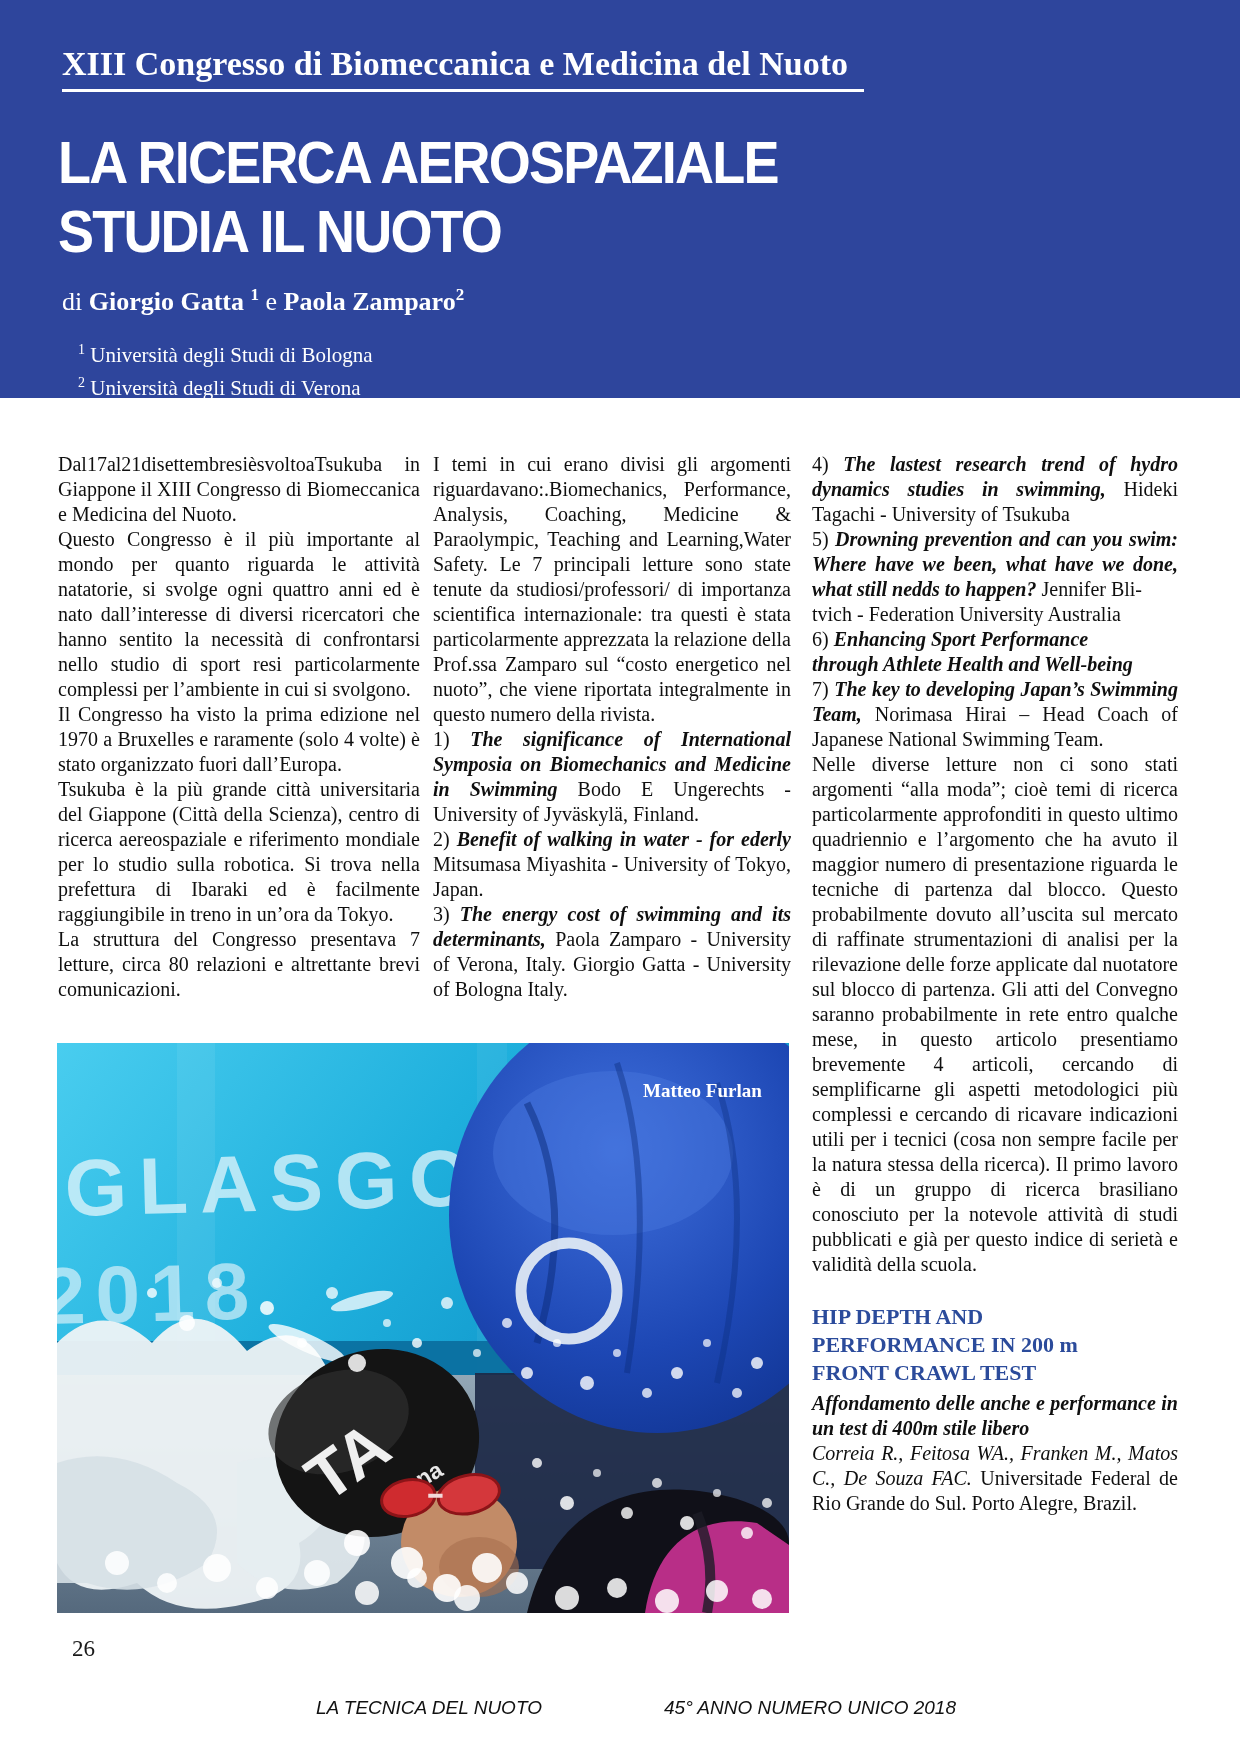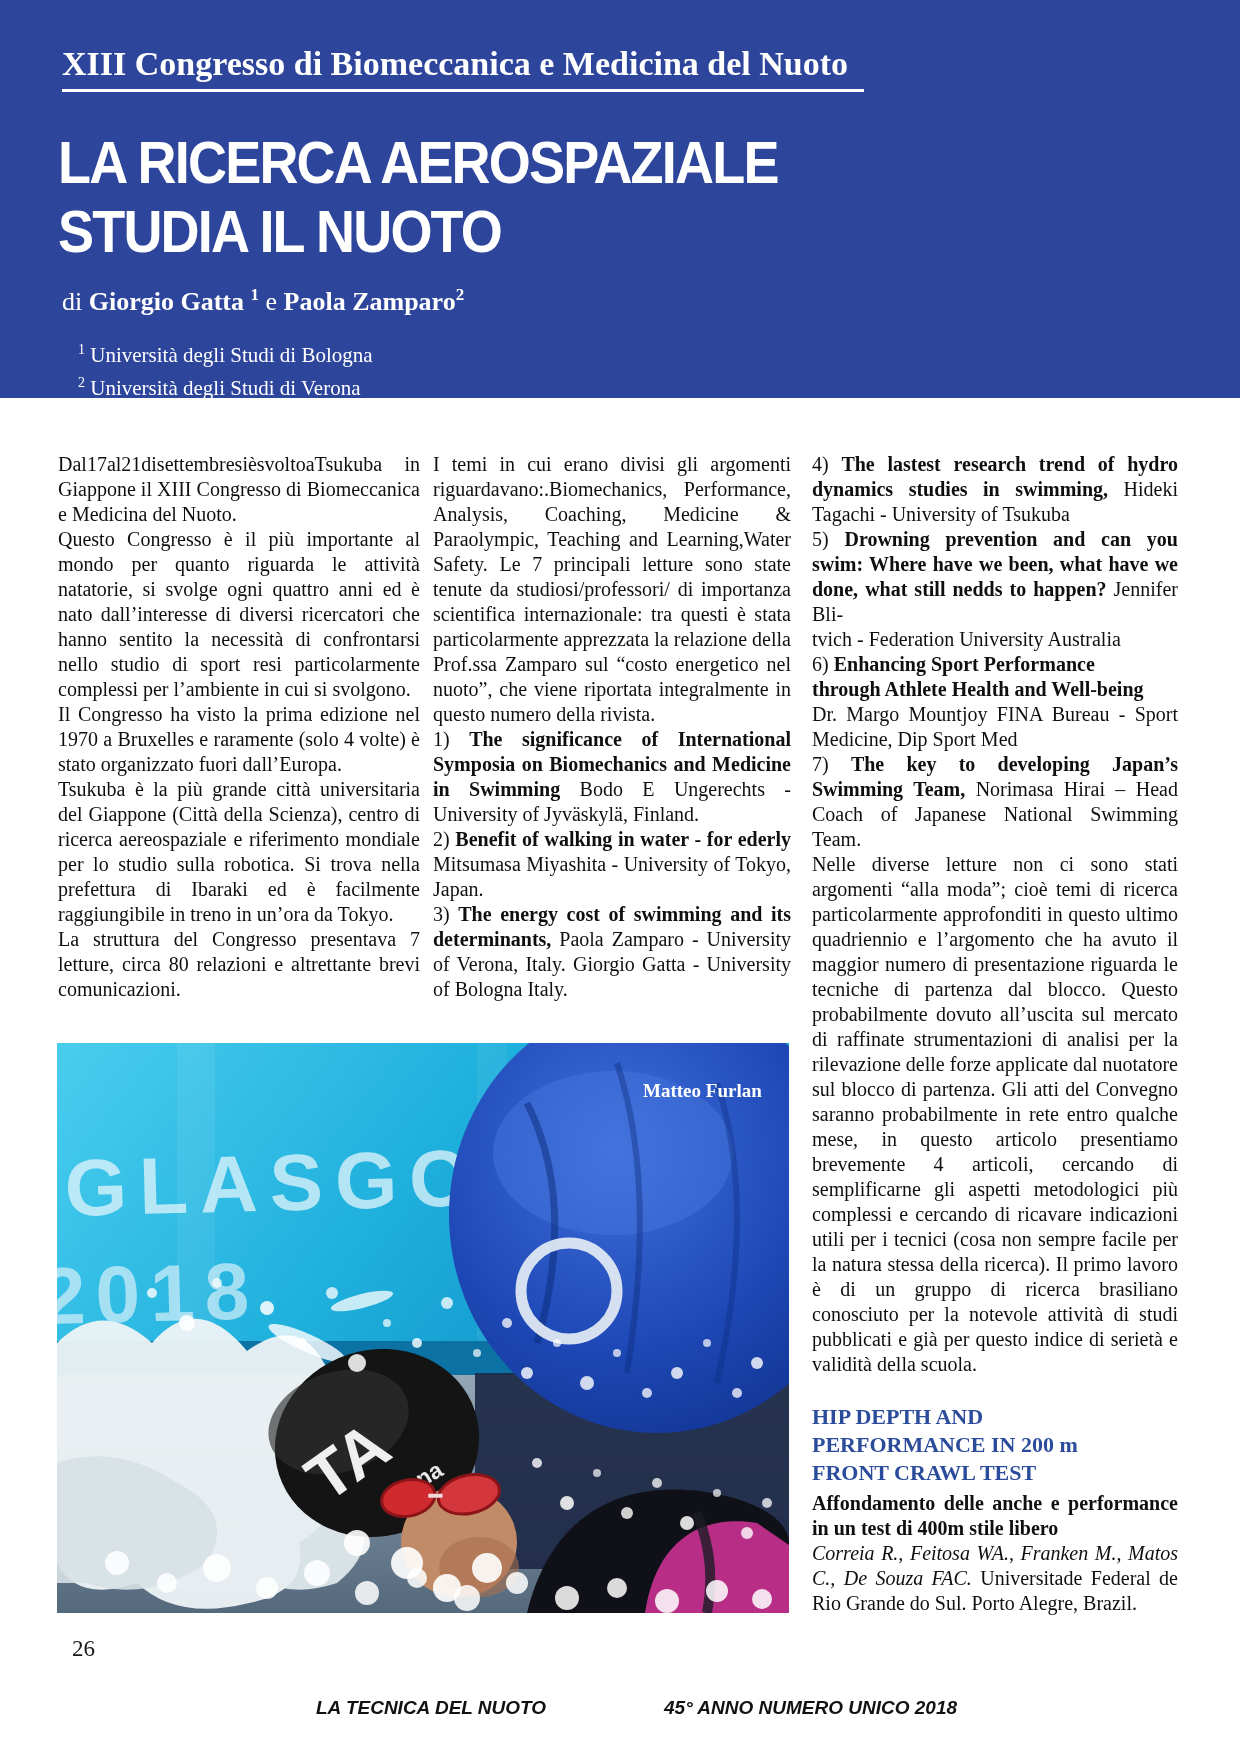--- a/index.html
+++ b/index.html
@@ -40,39 +40,39 @@
   
   .col{
     position:absolute;top:452px;
     font-size:20px;line-height:25px;text-align:justify;
     hyphens:auto;
   }
   .col1{left:58px;width:362px;}
   .col2{left:433px;width:358px;}
   .col3{left:812px;width:366px;}
   .para{margin:0;}
-  .para .b{font-weight:bold;}
+  .para .b{font-weight:bold;font-style:italic;}
   .para .i{font-style:italic;}
   .para.heading{
     color:var(--heading_blue,#2B4B9B);
     font-weight:bold;text-align:left;
     font-size:22px;line-height:28px;
     margin-top:26px;margin-bottom:4px;
   }
   
   .photo{
     position:absolute;left:57px;top:1043px;width:732px;height:570px;
     overflow:hidden;
   }
   
   .pagenum{position:absolute;left:72px;top:1636px;font-size:23px;color:#1a1a1a;}
   .foot{
     position:absolute;top:1697px;
     font-family:"Liberation Sans","DejaVu Sans",sans-serif;
-    font-style:italic;font-weight:bold;font-size:19px;color:#111;
+    font-style:italic;font-weight:normal;font-size:19px;color:#111;
     white-space:nowrap;
   }
   .foot.journal{left:316px;}
   .foot.issue{left:664px;}
 </style>
 </head>
 <body>
 
 <div class="page">
 
@@ -104,21 +104,21 @@
       </div>
     <div class="col col2">
         <div class="para"><span>I temi in cui erano divisi gli argomenti riguardavano:.Biomechanics, Performance, Analysis, Coaching, Medicine &amp; Paraolympic, Teaching and Learning,Water Safety. Le 7 principali letture sono state tenute da studiosi/professori/ di importanza scientifica internazionale: tra questi è stata particolarmente apprezzata la relazione della Prof.ssa Zamparo sul “costo energetico nel nuoto”, che viene riportata integralmente in questo numero della rivista.</span></div>
         <div class="para"><span>1) </span><span class="b">The significance of International Symposia on Biomechanics and Medicine in Swimming</span><span> Bodo E Ungerechts - University of Jyväskylä, Finland.</span></div>
         <div class="para"><span>2) </span><span class="b">Benefit of walking in water - for ederly</span><span> Mitsumasa Miyashita - University of Tokyo, Japan.</span></div>
         <div class="para"><span>3) </span><span class="b">The energy cost of swimming and its determinants,</span><span> Paola Zamparo - University of Verona, Italy. Giorgio Gatta - University of Bologna Italy.</span></div>
       </div>
     <div class="col col3">
         <div class="para"><span>4) </span><span class="b">The lastest research trend of hydro dynamics studies in swimming,</span><span> Hideki Tagachi - University of Tsukuba</span></div>
         <div class="para"><span>5) </span><span class="b">Drowning prevention and can you swim: Where have we been, what have we done, what still nedds to happen?</span><span> Jennifer Bli-</span><br><span>tvich - Federation University Australia</span></div>
-        <div class="para"><span>6) </span><span class="b">Enhancing Sport Performance</span><br><span class="b">through Athlete Health and Well-being</span><br><span>Dr. Margo Mountjoy FINA Bureau - Sport Medicine, Dip Sport Med</span></div>
+        <div class="para"><span>6) </span><span class="b">Enhancing Sport Performance</span><br><span class="b">through Athlete Health and Well-being</span><br></div>
         <div class="para"><span>7) </span><span class="b">The key to developing Japan’s Swimming Team,</span><span> Norimasa Hirai – Head Coach of Japanese National Swimming Team.</span></div>
         <div class="para"><span>Nelle diverse letture non ci sono stati argomenti “alla moda”; cioè temi di ricerca particolarmente approfonditi in questo ultimo quadriennio e l’argomento che ha avuto il maggior numero di presentazione riguarda le tecniche di partenza dal blocco. Questo probabilmente dovuto all’uscita sul mercato di raffinate strumentazioni di analisi per la rilevazione delle forze applicate dal nuotatore sul blocco di partenza. Gli atti del Convegno saranno probabilmente in rete entro qualche mese, in questo articolo presentiamo brevemente 4 articoli, cercando di semplificarne gli aspetti metodologici più complessi e cercando di ricavare indicazioni utili per i tecnici (cosa non sempre facile per la natura stessa della ricerca). Il primo lavoro è di un gruppo di ricerca brasiliano conosciuto per la notevole attività di studi pubblicati e già per questo indice di serietà e validità della scuola.</span></div>
         <div class="para heading"><span>HIP DEPTH AND</span><br><span>PERFORMANCE IN 200 m</span><br><span>FRONT CRAWL TEST</span></div>
         <div class="para"><span class="b">Affondamento delle anche e performance in un test di 400m stile libero</span></div>
         <div class="para"><span class="i">Correia R., Feitosa WA., Franken M., Matos C., De Souza FAC.</span><span> Universitade Federal de Rio Grande do Sul. Porto Alegre, Brazil.</span></div>
       </div>
   </main>
 
   <figure class="photo" style="margin:0;">
     <svg viewBox="0 0 732 570" width="732" height="570" preserveAspectRatio="none">

